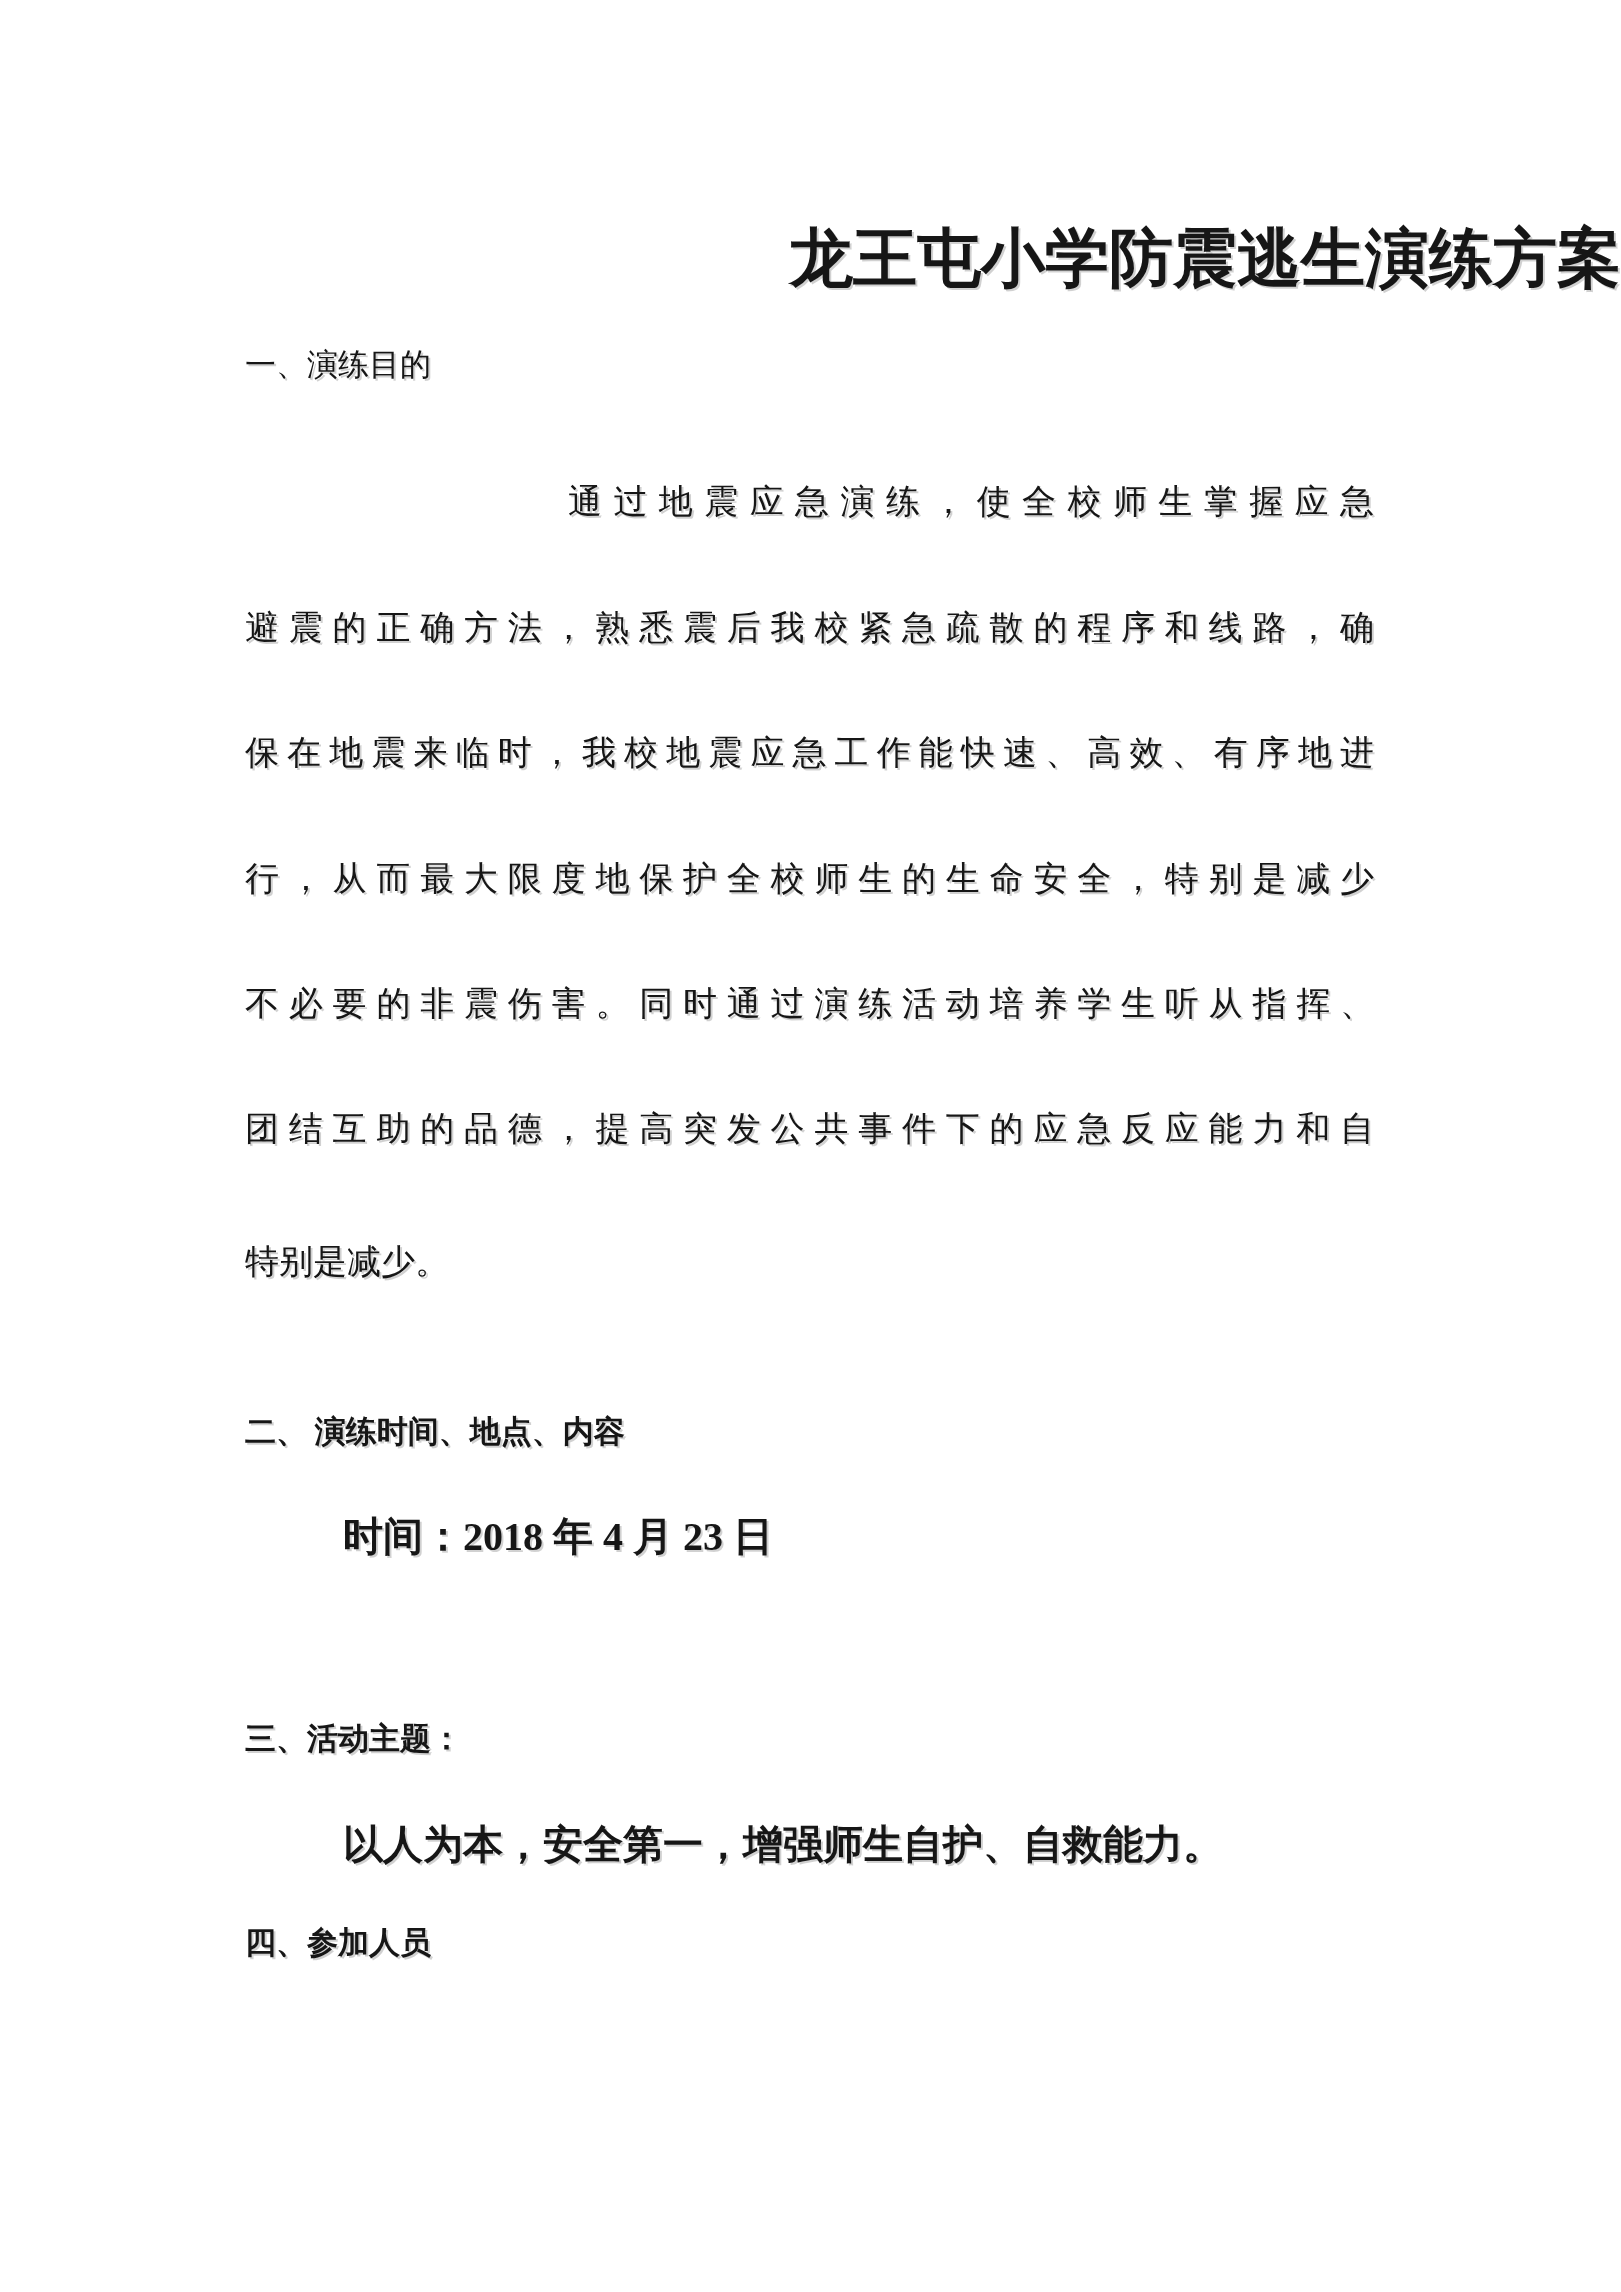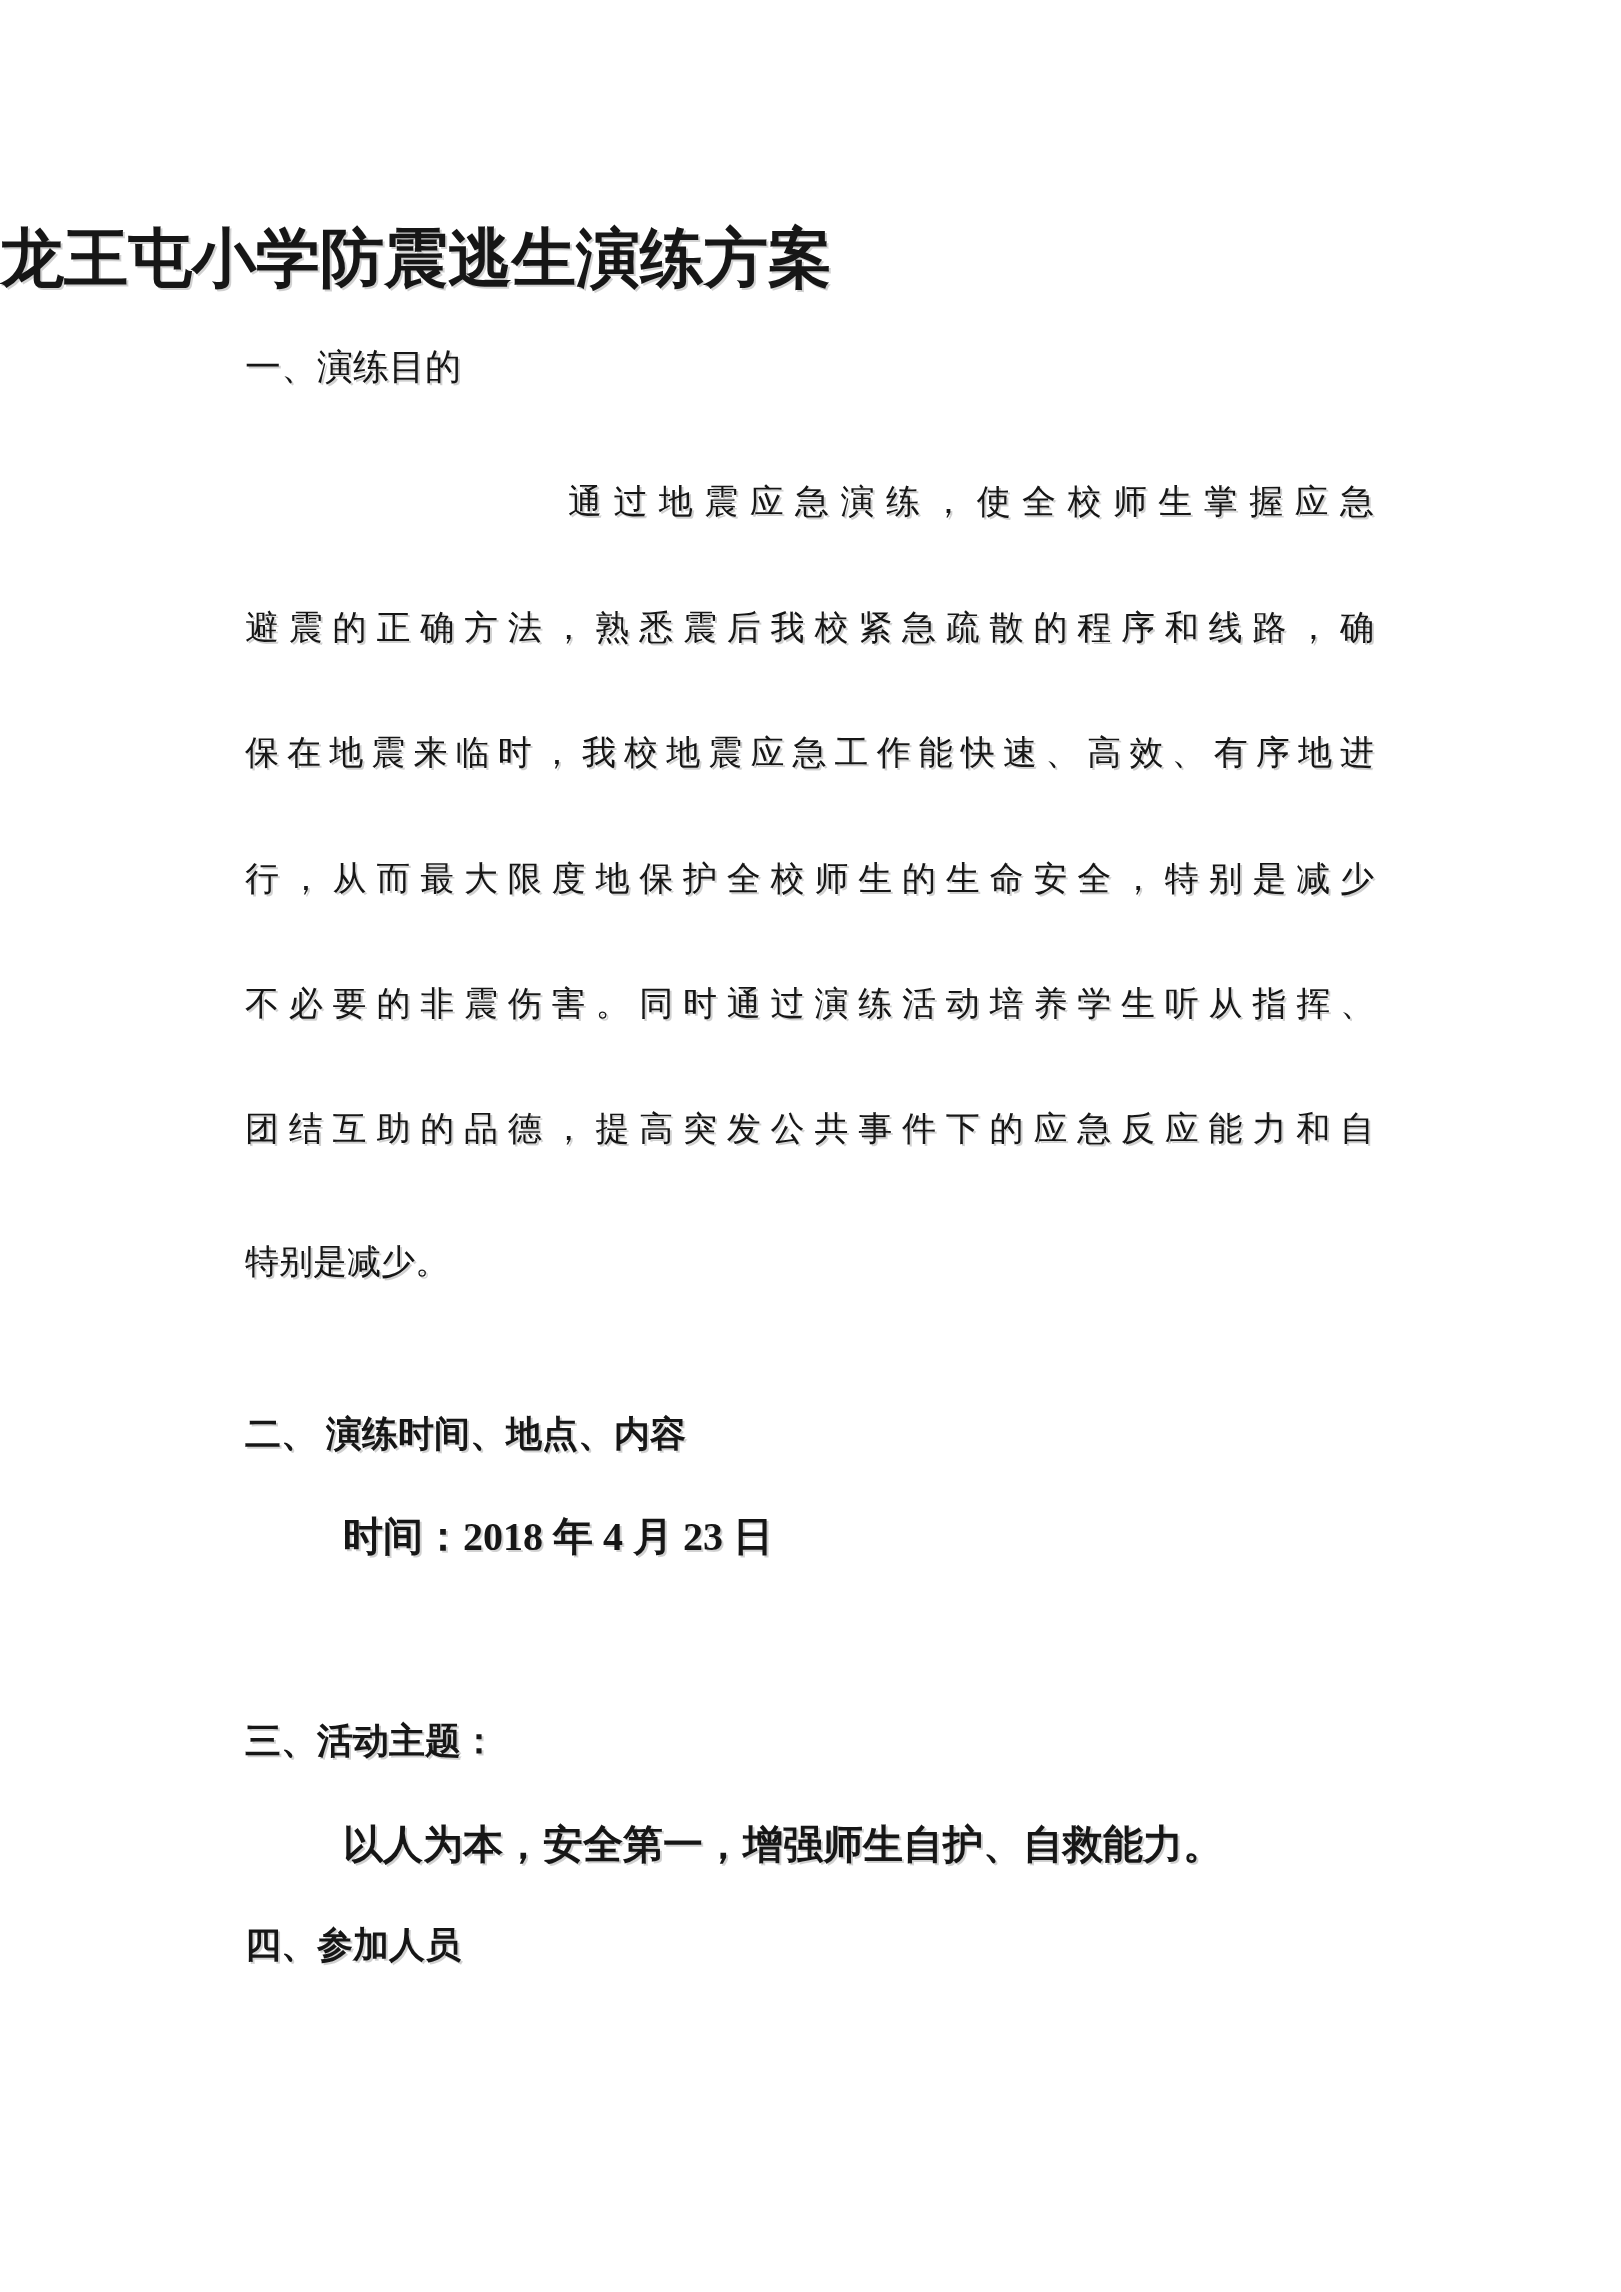--- a/index.html
+++ b/index.html
@@ -11,29 +11,29 @@
     background:#ffffff;
     font-family:"Liberation Serif", serif;
     color:#161616;
     overflow:hidden;
     text-shadow:2px 2px 0 rgba(0,0,0,0.18);
   }
   .abs{position:absolute;line-height:1;margin:0;white-space:pre;}
   .title{
     position:absolute;
     top:227px;left:0;width:100%;
-    text-align:left;
+    text-align:right;
     font-size:64px;
     font-weight:700;
     line-height:1;
     margin:0;
   }
   .heading{
     left:245px;
-    font-size:36px;
+    font-size:31px;
     font-weight:700;
     text-align:center;
   }
   .heading.regular{font-weight:400;}
   .para{
     left:245px;
     width:1129px;
     font-size:34px;
     text-align:justify;
     text-align-last:justify;

